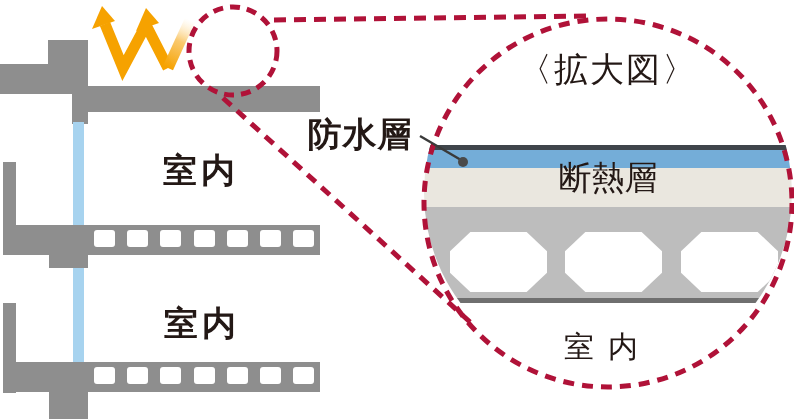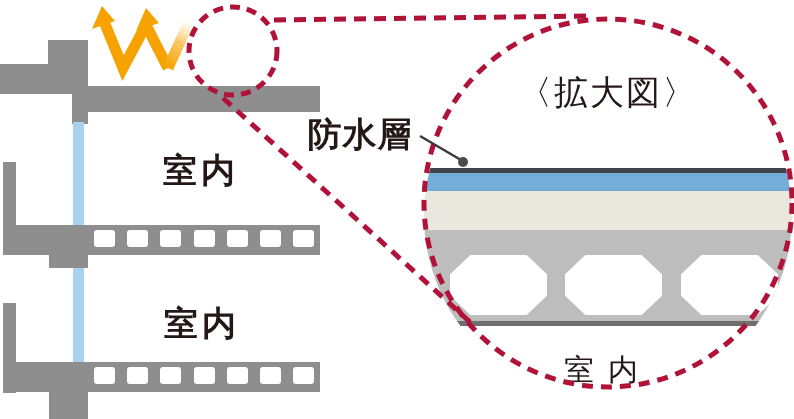--- a/index.html
+++ b/index.html
@@ -10,21 +10,21 @@
   .gray{position:absolute;background:#8e8e8e;}
   .window{position:absolute;background:#a7d3ef;}
   .slab{position:absolute;background:#8e8e8e;}
   .void{position:absolute;top:5px;width:21px;height:17px;background:#fff;border-radius:3px;}
   .room-label{
     position:absolute;font-size:34px;font-weight:bold;letter-spacing:4px;
     color:#231815;white-space:nowrap;
   }
   
   #big-circle{
-    position:absolute;left:424px;top:32px;width:368px;height:368px;
+    position:absolute;left:424px;top:9px;width:368px;height:368px;
     border-radius:50%;overflow:hidden;background:#fff;
   }
   #big-circle .layer{position:absolute;left:0;width:100%;}
   #bc-title{position:absolute;left:0;top:38px;width:100%;text-align:center;
     font-size:34px;font-weight:500;letter-spacing:2px;}
   #bc-insulation{position:absolute;left:0;top:147px;width:100%;text-align:center;
     font-size:33px;font-weight:500;}
   #bc-voidslab{position:absolute;left:0;top:180px;width:100%;text-align:center;
     font-size:33px;font-weight:500;}
   #bc-indoor{position:absolute;left:0;top:318px;width:100%;text-align:center;
@@ -100,20 +100,21 @@
     <div class="layer" style="top:136px;height:5px;background:#3f454b;"></div>
     <div class="layer" style="top:141px;height:18px;background:#74add8;"></div>
     <div class="layer" style="top:159px;height:39px;background:#eae7df;"></div>
     <div class="layer" style="top:198px;height:91px;background:#bdbdbd;"></div>
     <div class="octagon" style="left:26px;"></div>
     <div class="octagon" style="left:141px;"></div>
     <div class="octagon" style="left:257px;"></div>
     <div class="layer" style="top:289px;height:5px;background:#6f6f6f;"></div>
 
     <div id="bc-title">〈拡大図〉</div>
+    <div id="bc-insulation">断熱層</div>
     <div id="bc-indoor">室内</div>
   </div>
 
   <svg id="overlay" width="794" height="419" viewBox="0 0 794 419">
     <circle cx="608" cy="203" r="184" fill="none" stroke="#b01238" stroke-width="5" stroke-dasharray="11 8"></circle>
     <circle cx="233" cy="51" r="44" fill="none" stroke="#b01238" stroke-width="5" stroke-dasharray="10 7"></circle>
     <line x1="274" y1="20" x2="592" y2="16" stroke="#b01238" stroke-width="5" stroke-dasharray="12 8"></line>
     <line x1="223" y1="98" x2="470" y2="322" stroke="#b01238" stroke-width="5" stroke-dasharray="11 8"></line>
     <line x1="420" y1="136" x2="461" y2="160" stroke="#3a3a3a" stroke-width="2.5"></line>
     <circle cx="463" cy="162" r="5" fill="#4a4a4a"></circle>

